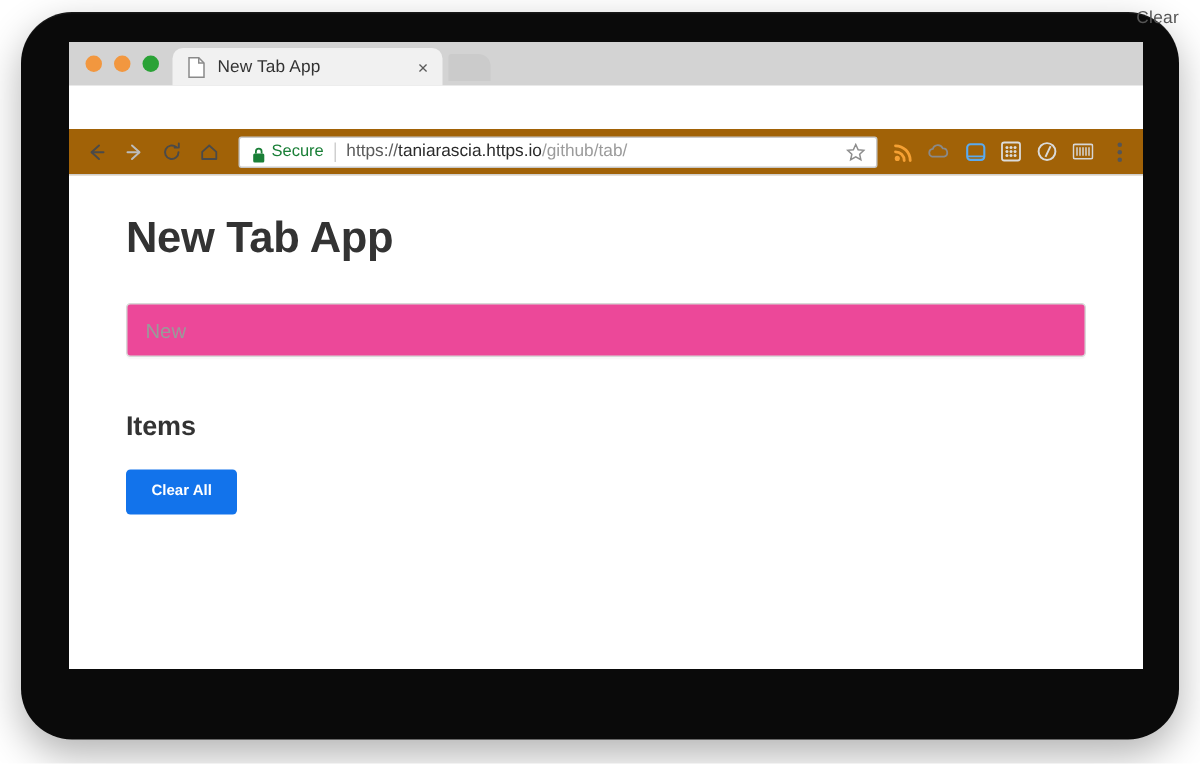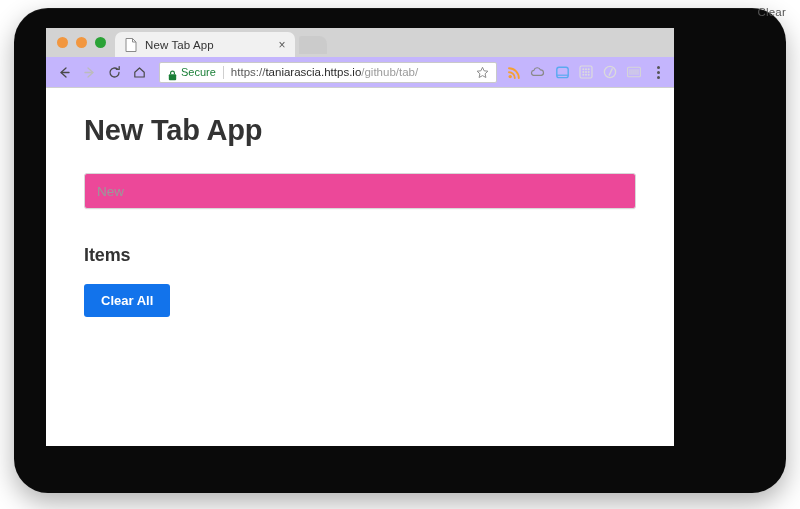--- a/index.html
+++ b/index.html
@@ -38,21 +38,21 @@
     border-radius: 34px;
     box-shadow: inset 0 1px 0 rgba(255,255,255,0.06);
     pointer-events: none;
   }
 
   
   .browser {
     position: absolute;
     left: 46px;
     top: 28px;
-    width: 628px;
+    width: 716px;
     height: 418px;
     background: #ffffff;
     overflow: hidden;
   }
 
   
   .tabstrip {
     position: relative;
     height: 29px;
     background: #d3d3d3;
@@ -121,26 +121,27 @@
     margin-left: 4px;
     margin-bottom: 3px;
     background: #c8c8c8;
     border-radius: 2px 8px 0 0;
     opacity: 0.75;
   }
 
   
   .toolbar {
     height: 31px;
-    background: #c4b5fd;
+    background: #a16207;
     border-bottom: 1px solid #cfcfcf;
     display: flex;
     align-items: center;
     padding: 12px 7px;
     box-sizing: border-box;
+    margin-top: 29px;
   }
   .nav-btn {
     width: 22px;
     height: 22px;
     display: flex;
     align-items: center;
     justify-content: center;
     flex: 0 0 auto;
     margin-right: 3px;
   }
@@ -277,21 +278,21 @@
   }
   .items-list { list-style: none; margin: 0; padding: 0; }
 
   .clear-all-btn {
     display: inline-block;
     background: #1273eb;
     color: #ffffff;
     border: none;
     border-radius: 3px;
     font-family: "Liberation Sans", sans-serif;
-    font-size: 13px;
+    font-size: 10px;
     font-weight: bold;
     padding: 10px 17px;
     cursor: pointer;
     line-height: 1;
   }
 </style>
 </head>
 <body>
 
 <div class="stage">

